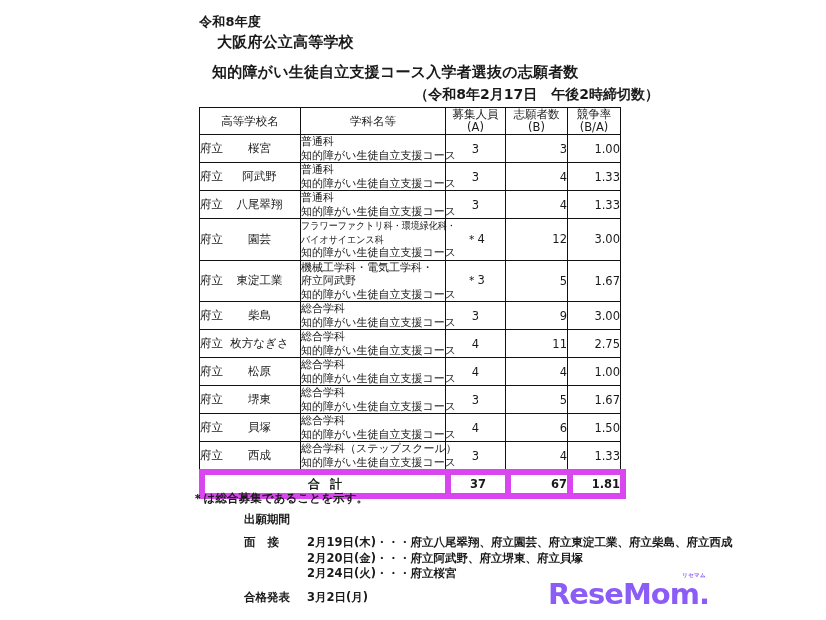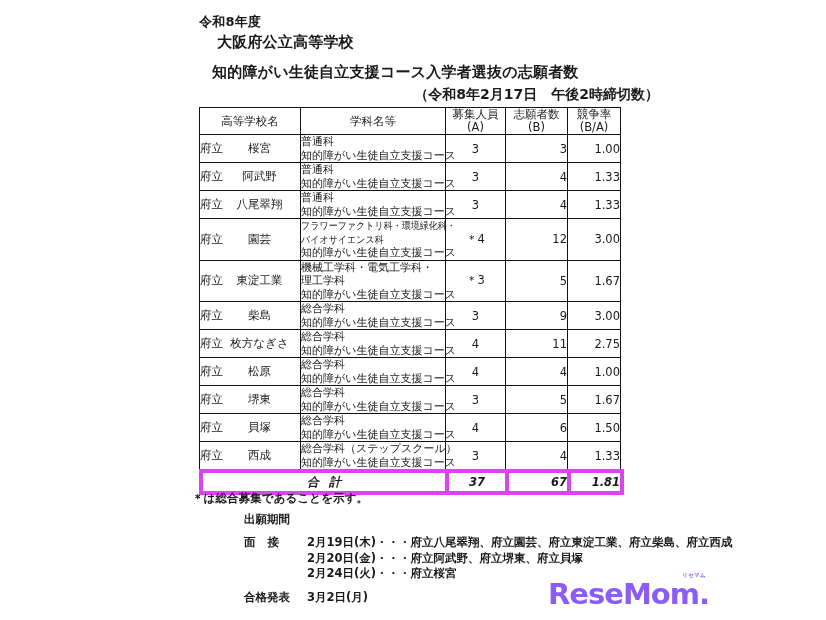--- a/index.html
+++ b/index.html
@@ -147,23 +147,22 @@
   .total-table {
     position: absolute;
     left: 199px;
     top: 469px;
     width: 421px;
     border-collapse: collapse;
     table-layout: fixed;
     border: 1.6px solid #111;
   }
   .total-table td {
-    border: 4px solid #d946ef;
+    border: 6px solid #d946ef;
     padding: 0;
-    font-style: italic;
   }
   .total-label {
     text-align: center;
     font-size: 12px;
     font-weight: bold;
     letter-spacing: 10px;
     text-indent: 10px;
     padding: 2px 0;
     height: 18px;
   }
@@ -333,21 +332,21 @@
         </tr>
         <tr>
           <td class="cell-school">
             <div class="school-inner">
               <span class="pref">府立</span>
               <span class="sname">東淀工業</span>
             </div>
           </td>
           <td class="cell-dept">
             <div>機械工学科・電気工学科・</div>
-            <div>理工学科</div>
+            <div>府立阿武野</div>
             <div>知的障がい生徒自立支援コース</div>
           </td>
           <td class="cell-num-a">＊3</td>
           <td class="cell-num-b">5</td>
           <td class="cell-num-ba">1.67</td>
         </tr>
         <tr>
           <td class="cell-school">
             <div class="school-inner">
               <span class="pref">府立</span>

